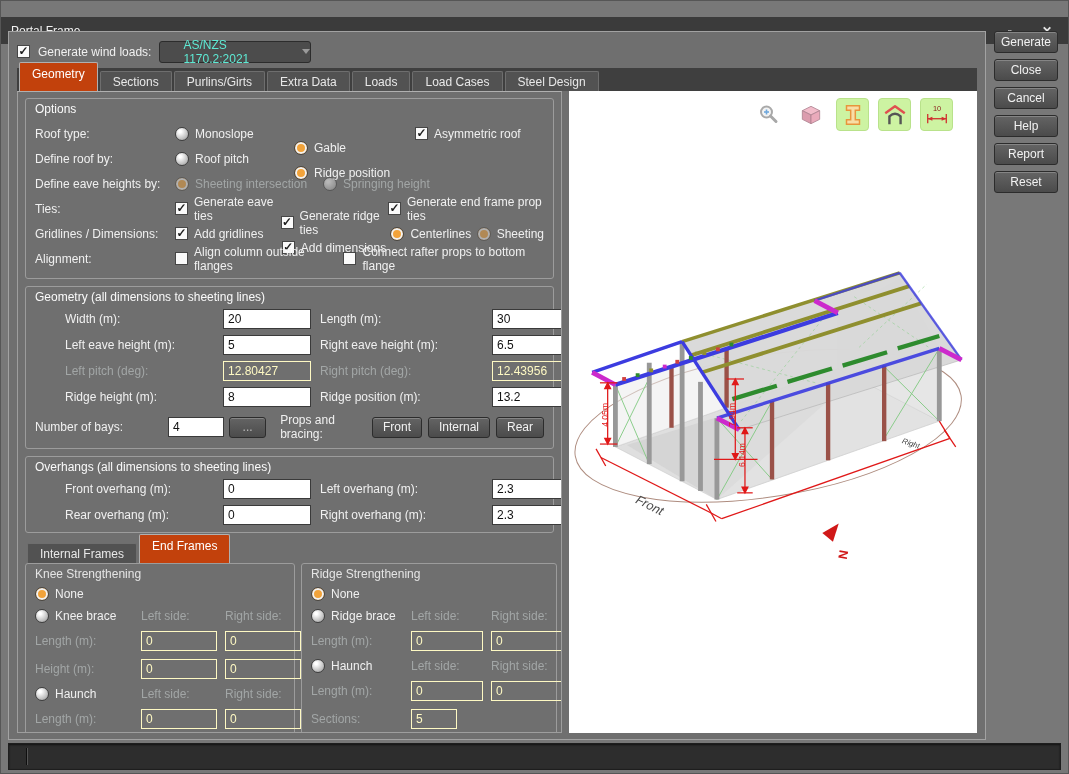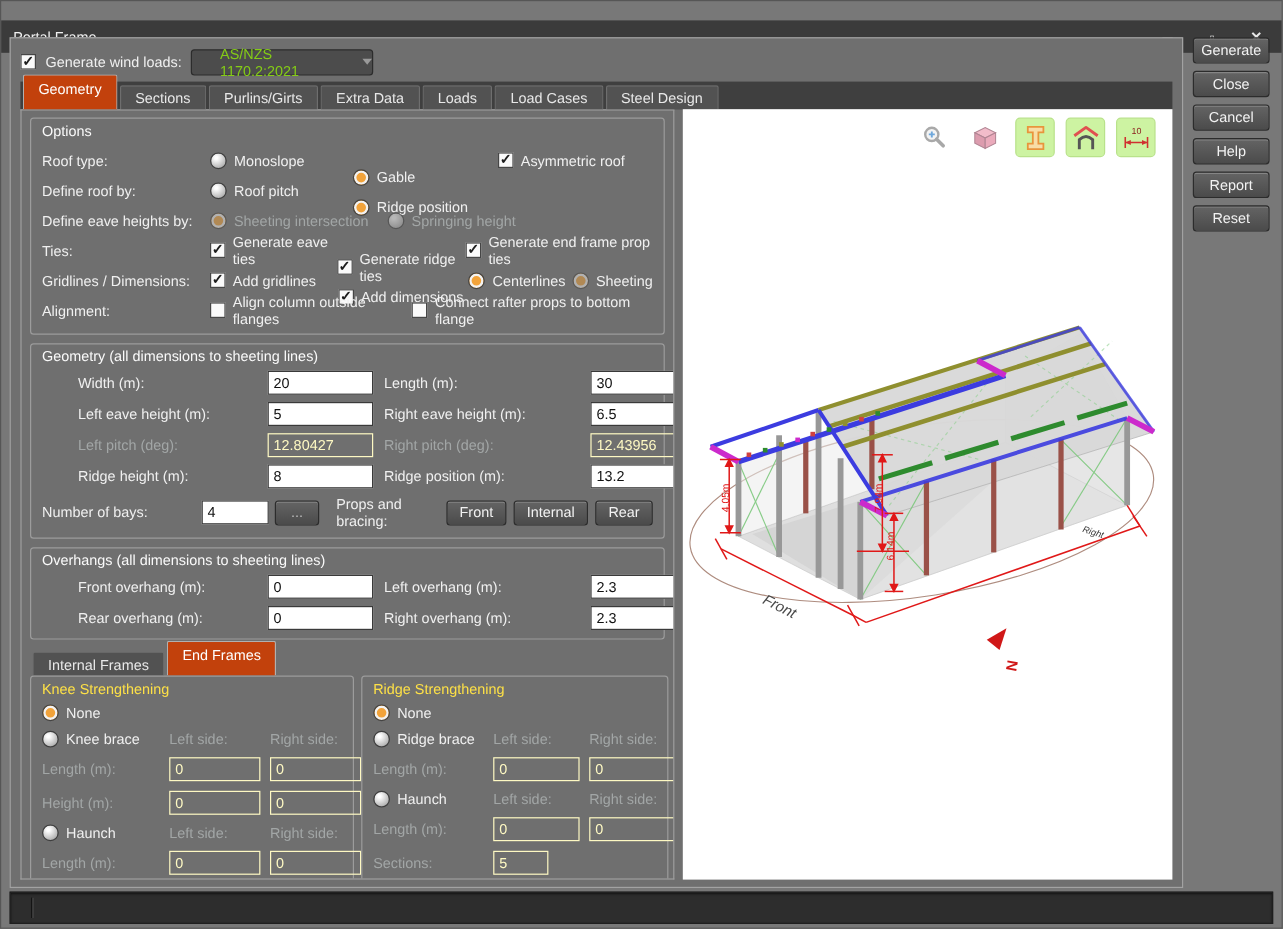--- a/index.html
+++ b/index.html
@@ -12,21 +12,21 @@
   .titlebar { position:absolute; left:0; top:16px; right:0; height:27px; background:#3b3b3b;
               display:flex; align-items:center; padding:0 10px; }
   .titlebar .title { font-size:12px; color:#f2f2f2; }
   .win-controls { margin-left:auto; display:flex; gap:15px; }
   .win-btn { width:22px; text-align:center; color:#e8e8e8; font-size:12px; font-weight:bold; cursor:default; }
   
   .main-frame { position:absolute; left:7px; top:30px; width:978px; height:709px;
                 border:1px solid #a2a2a2; background:#6f6f6f; }
   .wind-row { display:flex; align-items:center; gap:8px; padding:9px 8px 4px 8px; height:34px; }
   .dropdown { width:152px; height:22px; background:#4c4c4c; border:1px solid #2c2c2c; border-radius:3px;
-              color:#84cc16; display:flex; align-items:center; justify-content:center; gap:10px;padding-left:23px; }
+              color:#5eead4; display:flex; align-items:center; justify-content:center; gap:10px;padding-left:23px; }
   .chev { width:0; height:0; border-left:4px solid transparent; border-right:4px solid transparent;
           border-top:5px solid #9a9a9a; }
   
   .tabstrip { position:relative; margin:2px 8px 0 8px; height:23px; background:#3f3f3f;
               display:flex; align-items:flex-end; padding-left:2px; }
   .tab { padding:0 12px; height:20px; line-height:20px; background:#525252; color:#e8e8e8;
          border:1px solid #6e6e6e; border-bottom:none; border-radius:2px 2px 0 0; margin-right:2px; }
   .tab.active { height:29px; line-height:23px; background:#c2410c; color:#ffffff; border-color:#b0b0b0; }
   .content-row { display:flex; margin:0 8px; height:642px; }
   .tabpage { width:545px; border:1px solid #9e9e9e; border-top-color:#b0b0b0; background:#6f6f6f;
@@ -59,37 +59,37 @@
   .geo-grid { display:grid; grid-template-columns:158px 97px 172px 96px; row-gap:6px; align-items:center;margin-left:30px; }
   .bays-row { display:flex; align-items:center; margin-top:6px; }
   .btn { background:linear-gradient(#646464,#4b4b4b); border:1px solid #2c2c2c; border-radius:3px;
          box-shadow:inset 0 1px 0 #858585; color:#f2f2f2; font-size:12px; height:21px;
          display:inline-flex; align-items:center; justify-content:center; padding:0 10px; }
   
   .frame-tabstrip { display:flex; align-items:flex-end; height:23px; margin-top:2px; padding-left:2px; }
   
   .panels { display:flex; gap:6px; margin-top:0; }
   .panel { border:1px solid #9c9c9c; border-radius:3px; padding:3px 9px 8px 9px; }
-  .panel .caption { color:#fde047; margin-bottom:6px; }
+  .panel .caption { color:#e5e5e5; margin-bottom:6px; }
   .kn-grid { display:grid; grid-template-columns:106px 84px 84px; row-gap:8px; align-items:center; }
   .kn-grid input.field { width:76px; }
   .sec-input { width:46px !important; }
   
   .actions { position:absolute; right:4px; top:30px; width:76px; display:flex; flex-direction:column;
              align-items:center; }
   .actions .btn { width:64px; height:22px; margin-bottom:6px; }
   .overwrite-wrap { margin-top:8px; display:flex; flex-direction:column; align-items:center; gap:6px;
                     text-align:center; color:#fafafa; }
   
   .statusbar { position:absolute; left:7px; right:7px; bottom:3px; height:27px; background:#2d2d2d;
                border:1px solid #1e1e1e; box-shadow:inset 0 1px 2px rgba(0,0,0,.6); }
   .text-cursor { position:absolute; left:17px; top:4px; bottom:4px; width:2px; background:#0f0f0f;
                  border-right:1px solid #555; }
   
-  .vp-toolbar { position:absolute; top:7px; right:14px; display:flex; gap:9px; align-items:center; }
+  .vp-toolbar { position:absolute; top:7px; right:24px; display:flex; gap:9px; align-items:center; }
   .vp-icon { width:33px; height:33px; display:flex; align-items:center; justify-content:center; }
   .vp-icon.green { background:#cdf3a2; border:1px solid #b9e28b; border-radius:4px; }
   .model-svg { position:absolute; left:0; top:0; width:100%; height:100%; }
   svg text { font-family:"Liberation Sans",sans-serif; }
 </style>
 </head>
 <body>
 
 <div class="window">
 

